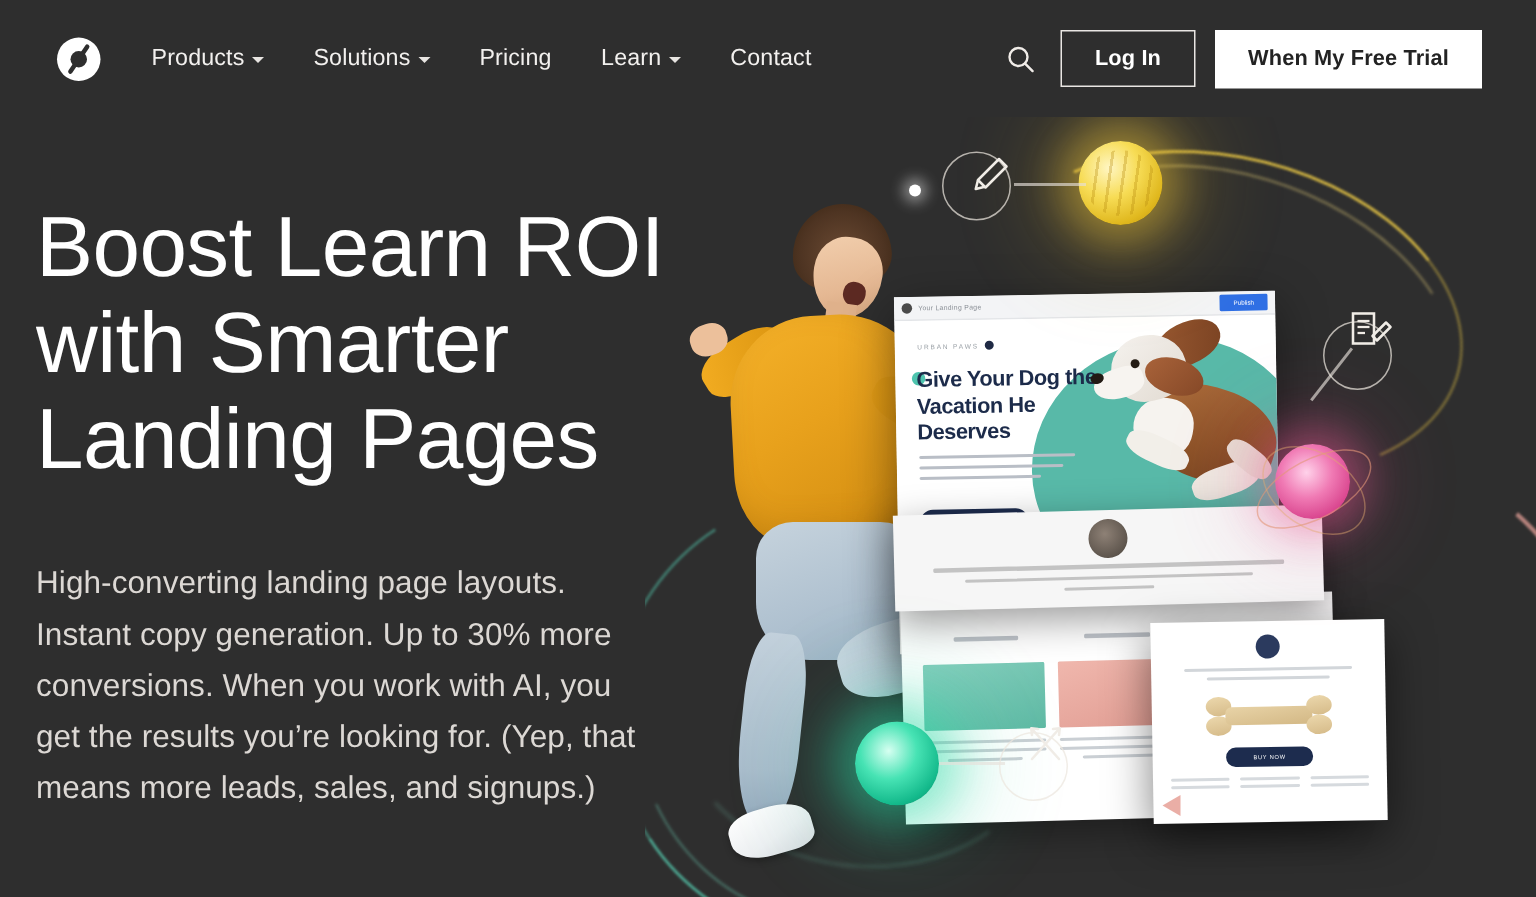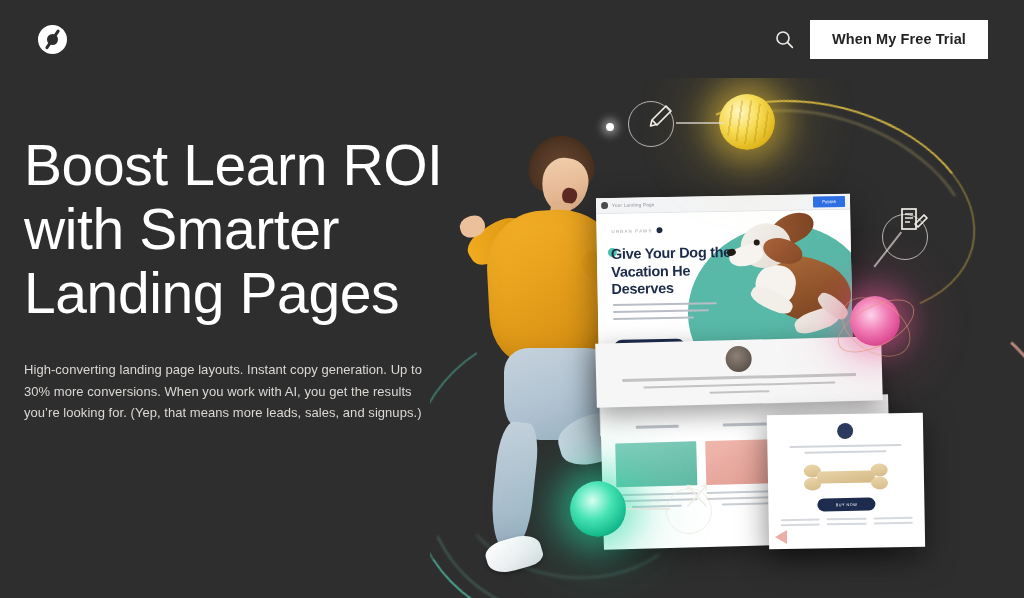--- a/index.html
+++ b/index.html
@@ -68,21 +68,21 @@
 
   
   .hero-left{
     position:absolute;left:24px;top:134px;width:452px;z-index:40;
   }
   .headline{
     font-size:57px;line-height:1.12;font-weight:400;color:#ffffff;
     letter-spacing:-.4px;font-stretch:condensed;
   }
   .subcopy{
-    margin-top:34px;font-size:13px;line-height:1.62;
+    margin-top:47px;font-size:21px;line-height:1.62;
     color:#dcd8d4;max-width:404px;letter-spacing:.05px;
   }
   .btn-build{
     margin-top:38px;display:inline-block;
     border:1.8px solid #f0ece8;background:transparent;color:#fff;
     font-size:16px;font-weight:700;padding:19px 38px;cursor:pointer;
     font-family:inherit;letter-spacing:.2px;
   }
 
   
@@ -452,28 +452,49 @@
 </style>
 </head>
 <body>
 
 <div class="nav">
 
   <div class="logo">
     <span class="logo-mark"></span>
   </div>
 
+  <div class="nav-links">
+    <div class="nav-link">
+      <span>Products</span>
+      <span class="chev"></span>
+    </div>
+    <div class="nav-link">
+      <span>Solutions</span>
+      <span class="chev"></span>
+    </div>
+    <div class="nav-link">
+      <span>Pricing</span>
+    </div>
+    <div class="nav-link">
+      <span>Learn</span>
+      <span class="chev"></span>
+    </div>
+    <div class="nav-link">
+      <span>Contact</span>
+    </div>
+  </div>
 
   <div class="nav-right">
     <div class="search-btn">
       <svg width="19" height="19" viewBox="0 0 19 19" fill="none" aria-hidden="true">
         <circle cx="8" cy="8" r="6" stroke="#f0ece8" stroke-width="1.6"></circle>
         <line x1="12.4" y1="12.4" x2="17.4" y2="17.4" stroke="#f0ece8" stroke-width="1.6" stroke-linecap="round"></line>
       </svg>
     </div>
+    <button class="btn-login">Log In</button>
     <button class="btn-trial">When My Free Trial</button>
   </div>
 </div>
 
 <div class="hero-left">
   <h1 class="headline">Boost Learn ROI with Smarter Landing Pages</h1>
   <p class="subcopy">High-converting landing page layouts. Instant copy generation. Up to 30% more conversions. When you work with AI, you get the results you’re looking for. (Yep, that means more leads, sales, and signups.)</p>
 </div>
 
 <div class="art">

